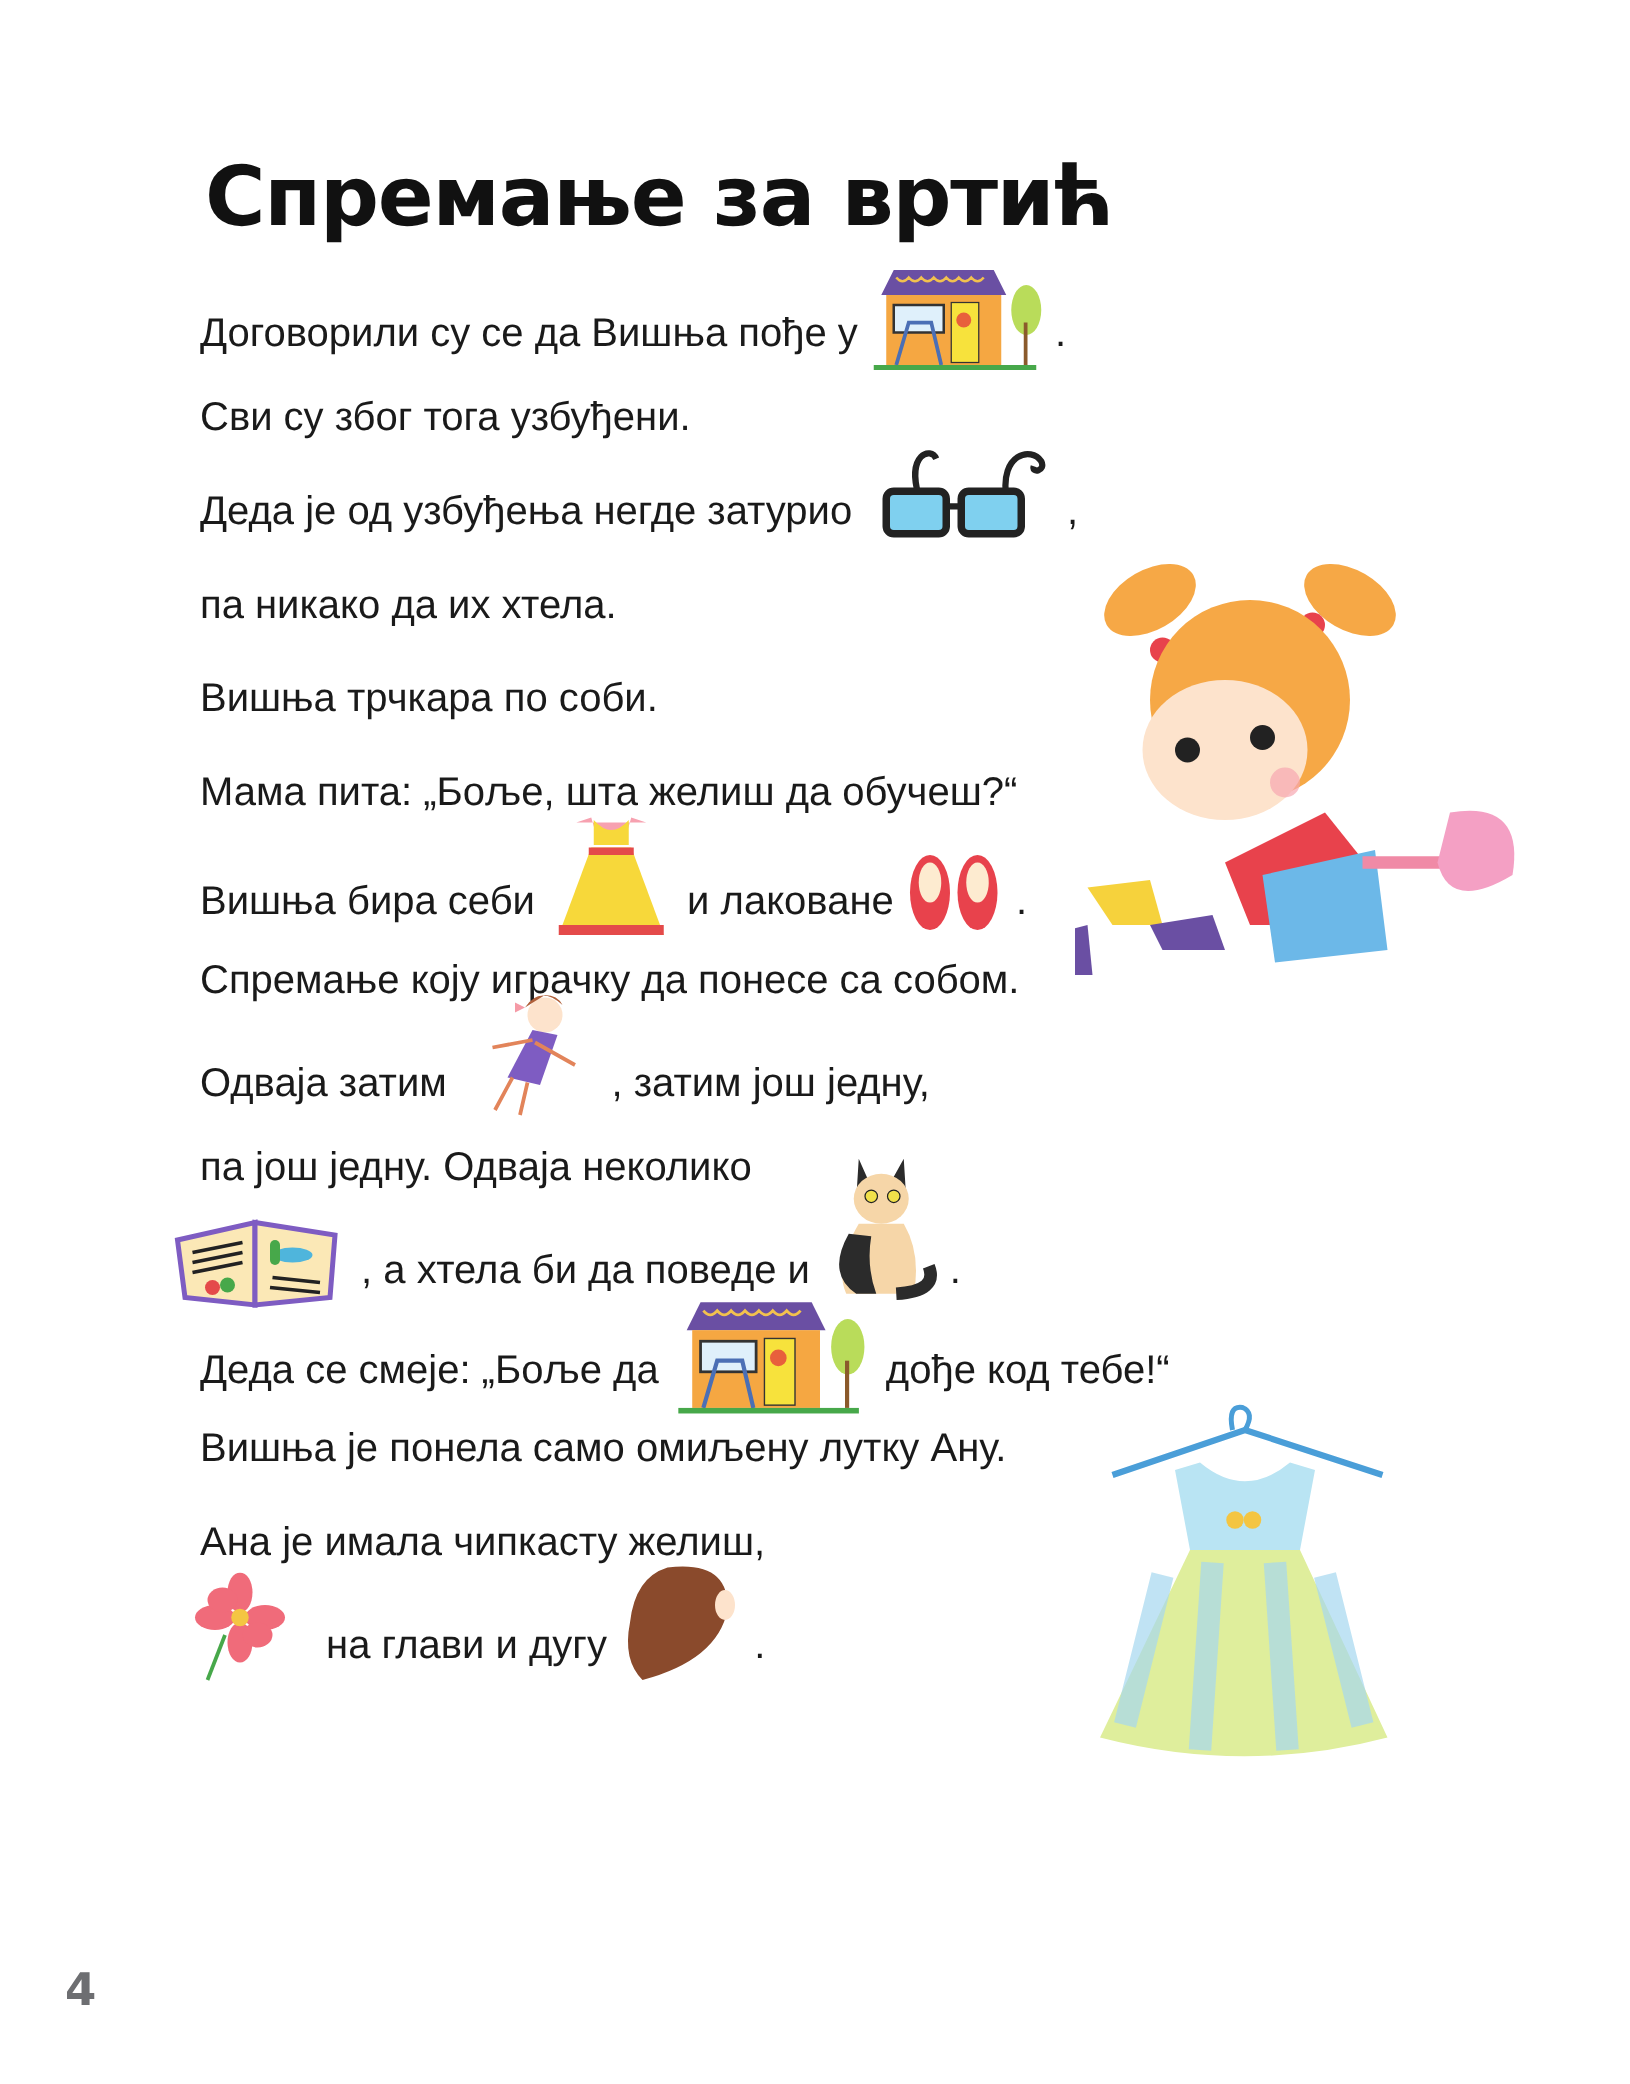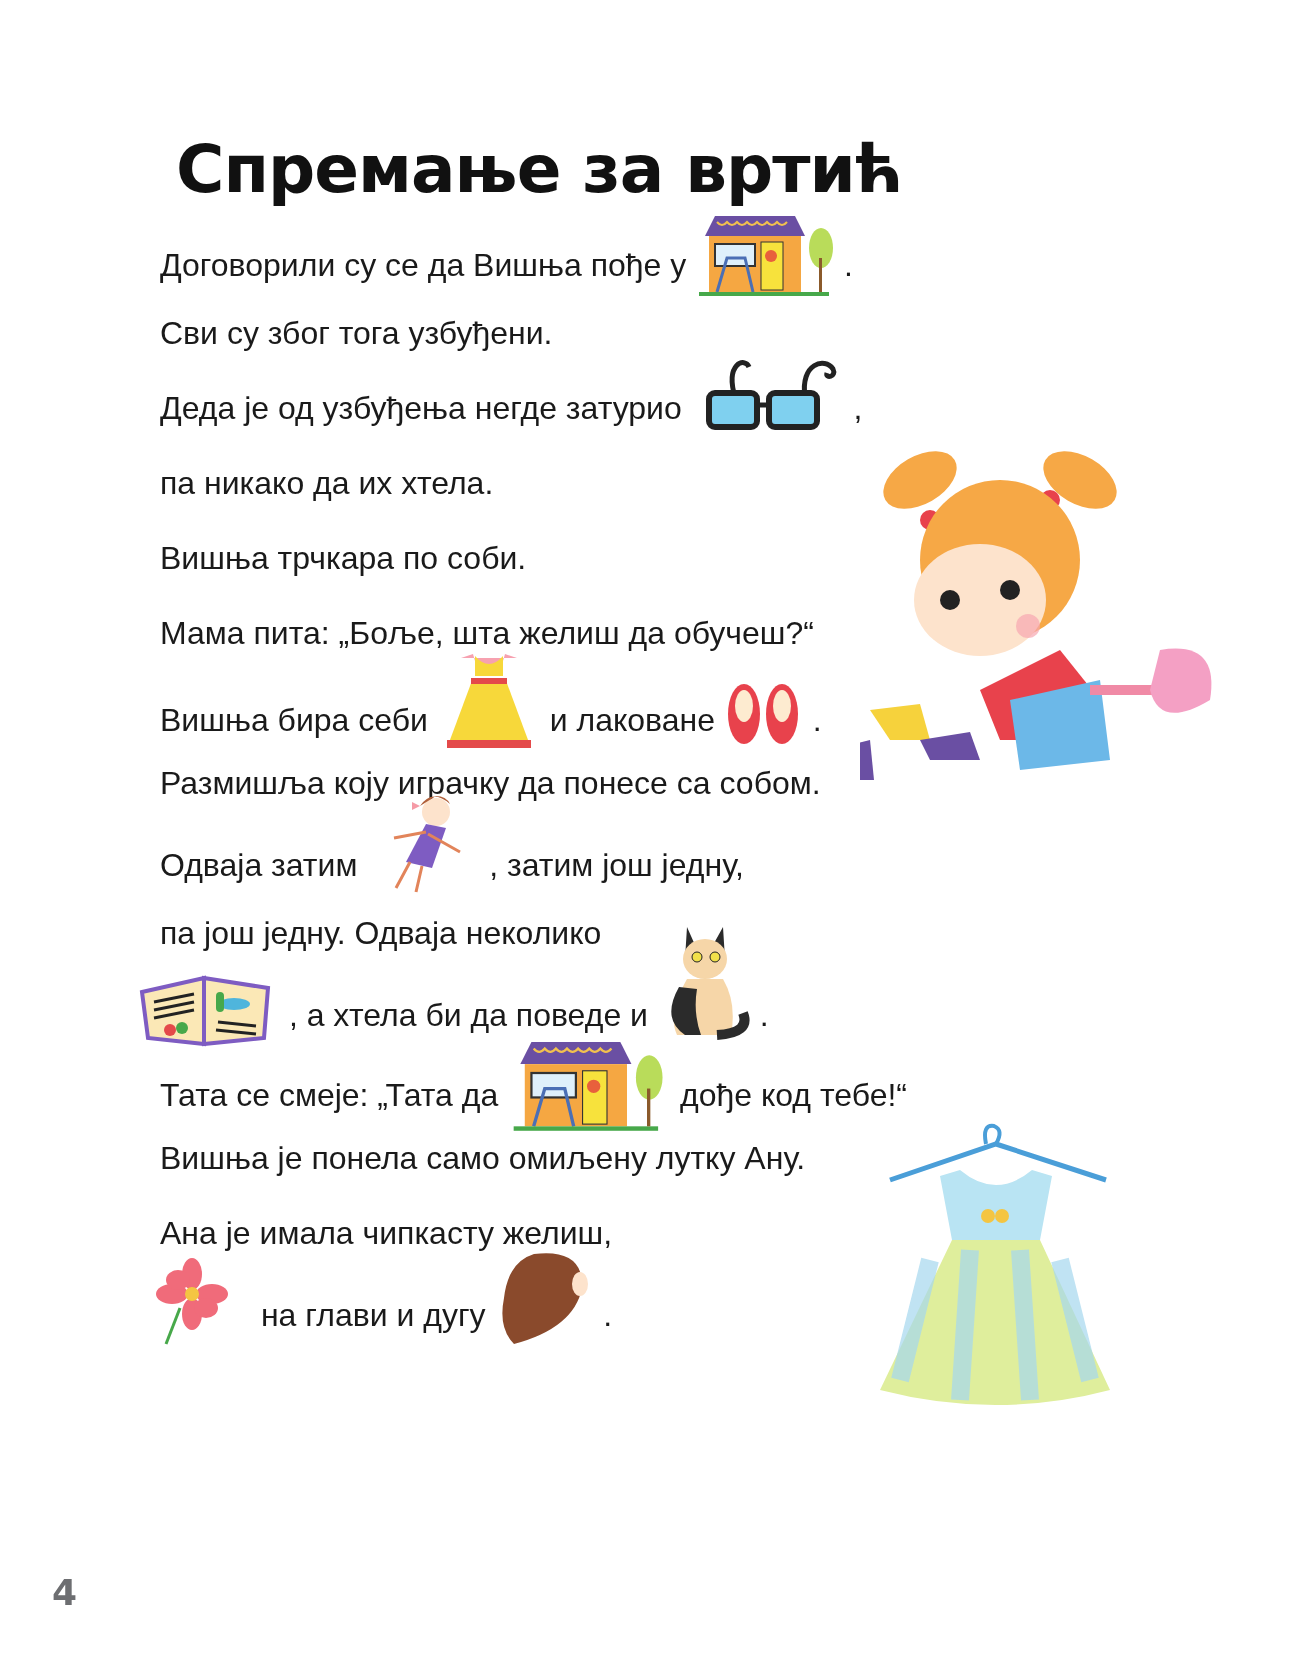--- a/index.html
+++ b/index.html
@@ -1,19 +1,19 @@
 <!DOCTYPE html>
 <html><head>
 <meta charset="utf-8">
 <style>
   html, body { margin: 0; padding: 0; background: #ffffff; }
   body { width: 1304px; height: 1667px; position: relative; overflow: hidden;
          font-family: "Liberation Sans", "DejaVu Sans", sans-serif; color: #1a1a1a; }
   .title { position: absolute; left: 160px; top: 115px; font-size: 66px; font-weight: bold;
-           font-family: "DejaVu Sans", sans-serif; letter-spacing: -1px; color: #111; margin: 16px; }
+           font-family: "DejaVu Sans", sans-serif; letter-spacing: -1px; color: #111; margin: 4px; }
   .line { position: absolute; left: 160px; font-size: 32px; line-height: 40px; white-space: nowrap; color: #1a1a1a; text-align: right; }
   .pic { display: inline-block; vertical-align: middle; position: relative; }
   .pagenum { position: absolute; left: 52px; top: 1572px; font-size: 36px; font-weight: bold;
              color: #6d6e71; font-family: "DejaVu Sans", sans-serif; }
   svg { display: block; }
 </style>
 </head>
 <body>
 
 <h1 class="title">Спремање за вртић</h1>
@@ -73,21 +73,21 @@
     <svg width="80" height="70" viewBox="0 0 80 70">
       <ellipse cx="20" cy="36" rx="16" ry="30" fill="#e8424c"></ellipse>
       <ellipse cx="20" cy="28" rx="9" ry="16" fill="#fdebd0"></ellipse>
       <ellipse cx="58" cy="36" rx="16" ry="30" fill="#e8424c"></ellipse>
       <ellipse cx="58" cy="28" rx="9" ry="16" fill="#fdebd0"></ellipse>
     </svg>
   </span>
   <span>.</span>
 </div>
 
-<div class="line" style="top:763px">Размишља коју играчку да понесе са собом.</div>
+<div class="line" style="top:763px">Спремање коју играчку да понесе са собом.</div>
 
 <div class="line" style="top:838px">
   <span>Одваја затим</span>
   <span class="pic" style="margin:-50px 4px 0 10px">
     <svg width="100" height="110" viewBox="0 0 100 110">
       <circle cx="60" cy="24" r="14" fill="#fde3cc"></circle>
       <path d="M44,18 Q56,0 74,16 Q70,8 60,8 Z" fill="#b0603a"></path>
       <path d="M36,14 l8,4 l-8,4 z" fill="#f59aa6"></path>
       <path d="M50,36 L70,40 L56,80 L30,74 Z" fill="#7e5cc2"></path>
       <path d="M34,74 L20,100 M46,78 L40,104" stroke="#e2845a" stroke-width="3"></path>
@@ -121,21 +121,21 @@
       <circle cx="58" cy="34" r="5" fill="#f1e04a" stroke="#222"></circle>
       <path d="M30,56 Q10,90 20,112 L74,112 Q80,80 66,56 Z" fill="#f6d6a8"></path>
       <path d="M22,64 Q4,96 28,112 L44,112 Q36,90 40,66 Z" fill="#2b2b2b"></path>
       <path d="M60,112 Q94,110 86,90" stroke="#2b2b2b" stroke-width="10" fill="none"></path>
     </svg>
   </span>
   <span>.</span>
 </div>
 
 <div class="line" style="top:1063px">
-  <span>Тата се смеје: „Тата да</span>
+  <span>Деда се смеје: „Боље да</span>
   <span class="pic" style="margin-top:-30px;margin-right:4px">
     <svg width="160" height="100" viewBox="0 0 140 90">
       <polygon points="10,28 20,8 100,8 110,28" fill="#6a4fa3"></polygon>
       <path d="M22,14 q5,6 10,0 q5,6 10,0 q5,6 10,0 q5,6 10,0 q5,6 10,0 q5,6 10,0 q5,6 10,0" stroke="#f2c14e" fill="none" stroke-width="2"></path>
       <rect x="14" y="28" width="92" height="56" fill="#f5a742"></rect>
       <rect x="20" y="36" width="40" height="22" fill="#dff0fb" stroke="#333" stroke-width="2"></rect>
       <rect x="66" y="34" width="22" height="48" fill="#f7e23c" stroke="#333" stroke-width="1"></rect>
       <circle cx="76" cy="48" r="6" fill="#e8603c"></circle>
       <path d="M22,84 L32,50 L50,50 L58,84" stroke="#4b6fb5" stroke-width="3" fill="none"></path>
       <rect x="4" y="84" width="130" height="4" fill="#47a84a"></rect>

